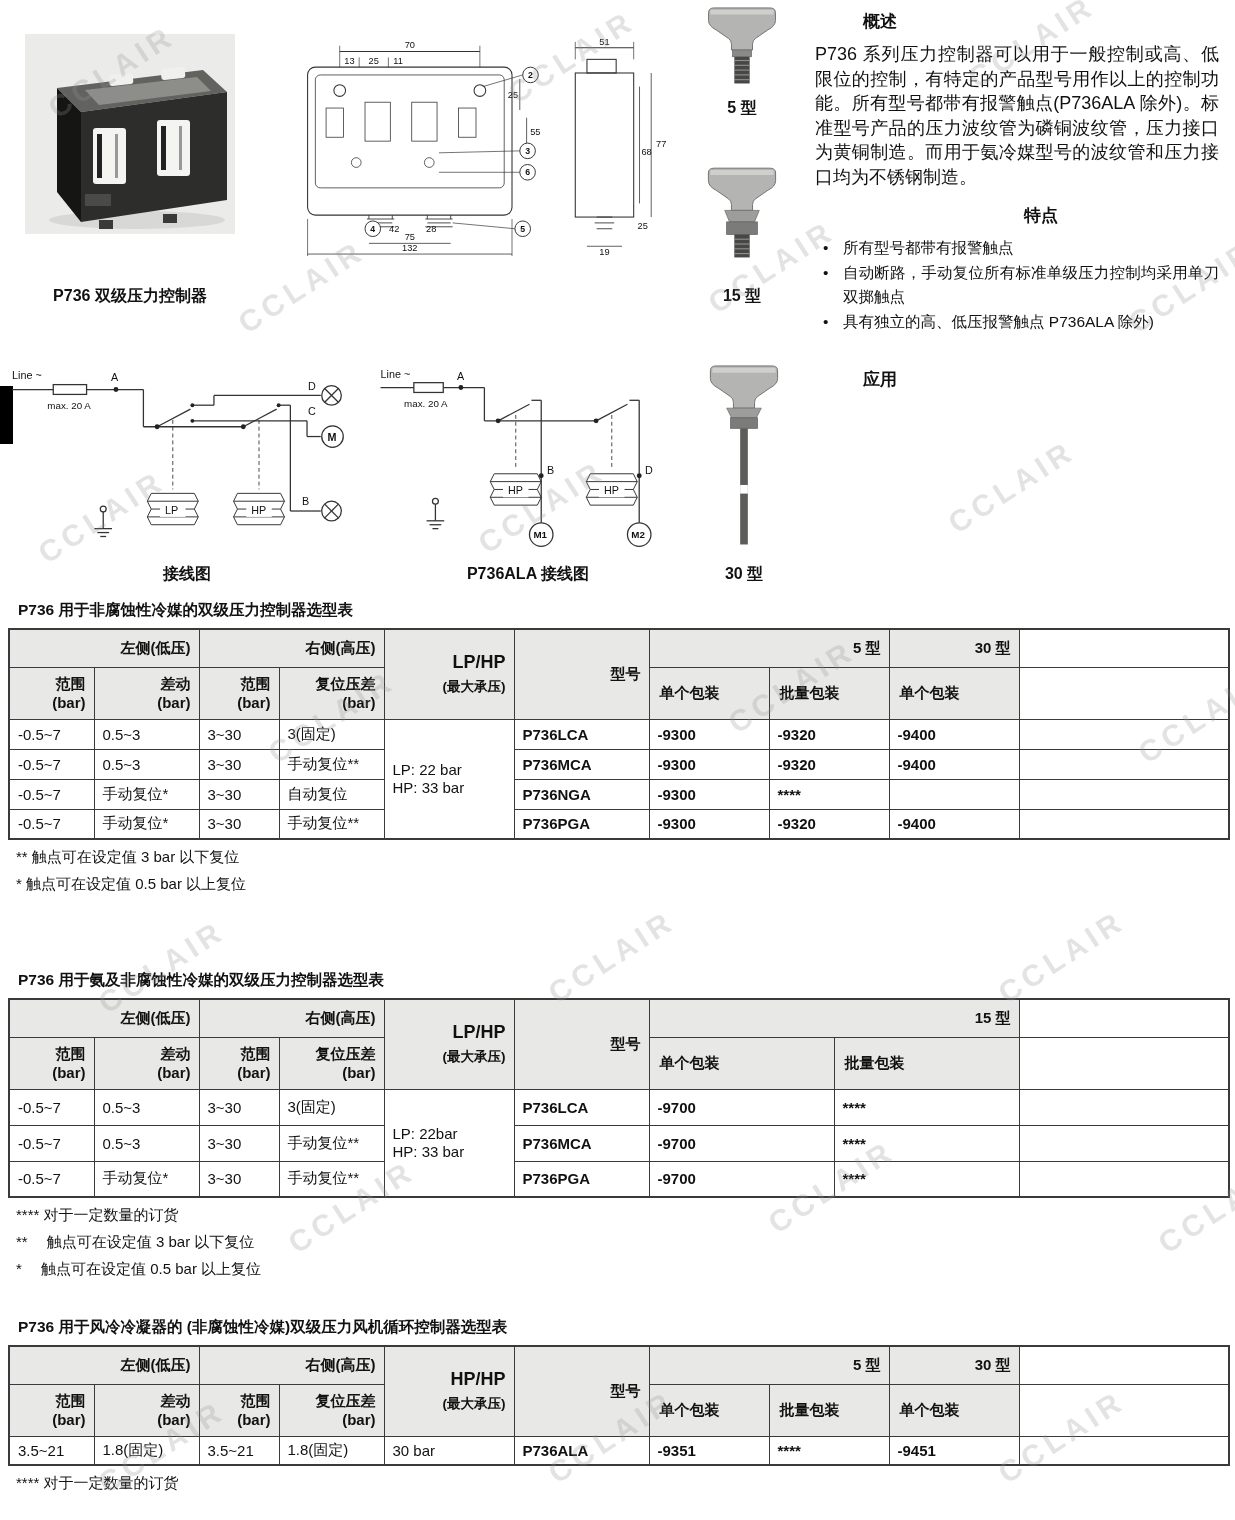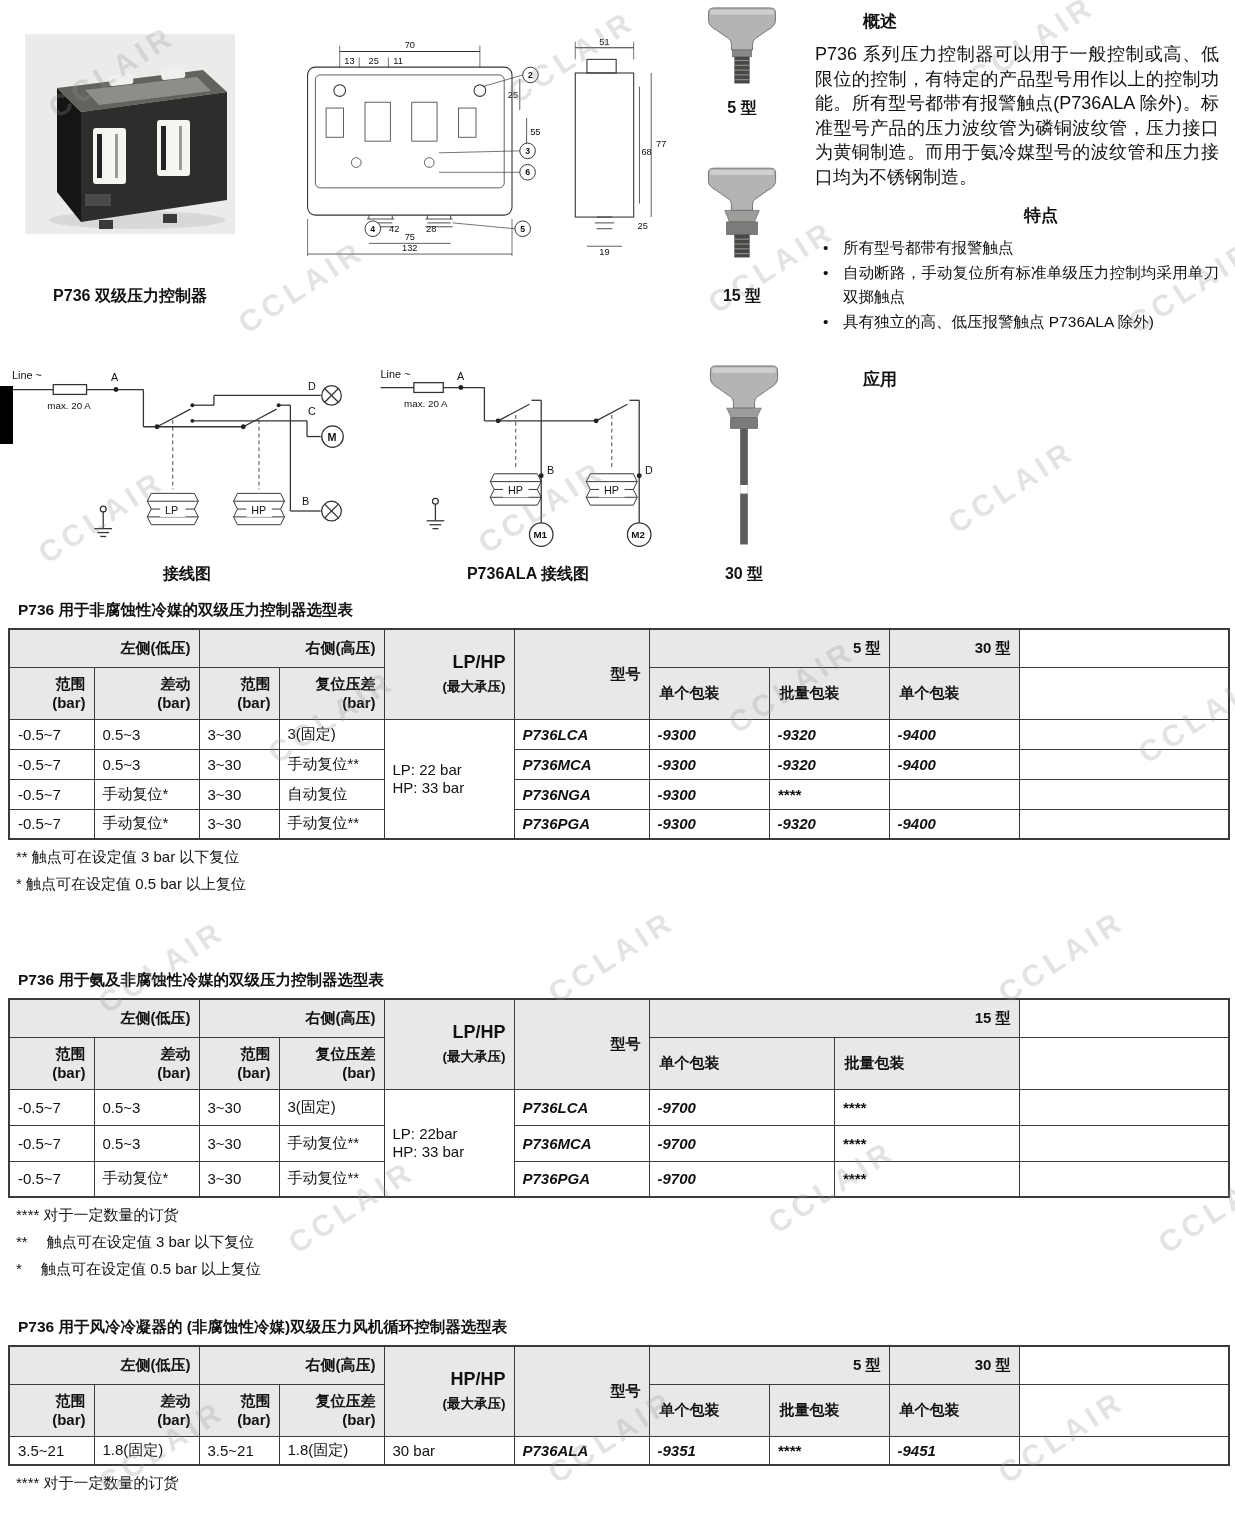--- a/index.html
+++ b/index.html
@@ -23,21 +23,21 @@
               border:2px solid #3a3a3a; background:#fff; }
   .sel th, .sel td { border:1px solid #3a3a3a; padding:4px 8px; vertical-align:middle; overflow:hidden; }
   .sel thead th { background:#e8e8e6; font-weight:bold; text-align:right; }
   .sel tr.h1 th { height:38px; }
   .sel tr.h2 th { height:52px; }
   .sel th.pkg { text-align:left; padding-left:10px; }
   .sel tbody td { height:30px; text-align:left; }
   .t2 tbody td { height:36px; }
   .t3 tbody td { height:24px; }
   .preline { white-space:pre-line; }
-  .sel td.b { font-weight:bold;font-style:italic; }
+  .sel td.b { font-weight:bold; }
   .lphp-cell { text-align:center; }
   .lphp-cell div { margin:1px 0; }
   .lphp-t { font-size:18px; }
   .lphp-s { font-size:13.5px; margin-top:5px; }
   .sel .blankcol { background:#fff; }
   .fn { font-size:15px; margin:8px 0 0 8px; }
   svg text { font-family:"Liberation Sans","DejaVu Sans",sans-serif; }
 </style>
 </head>
 <body>

